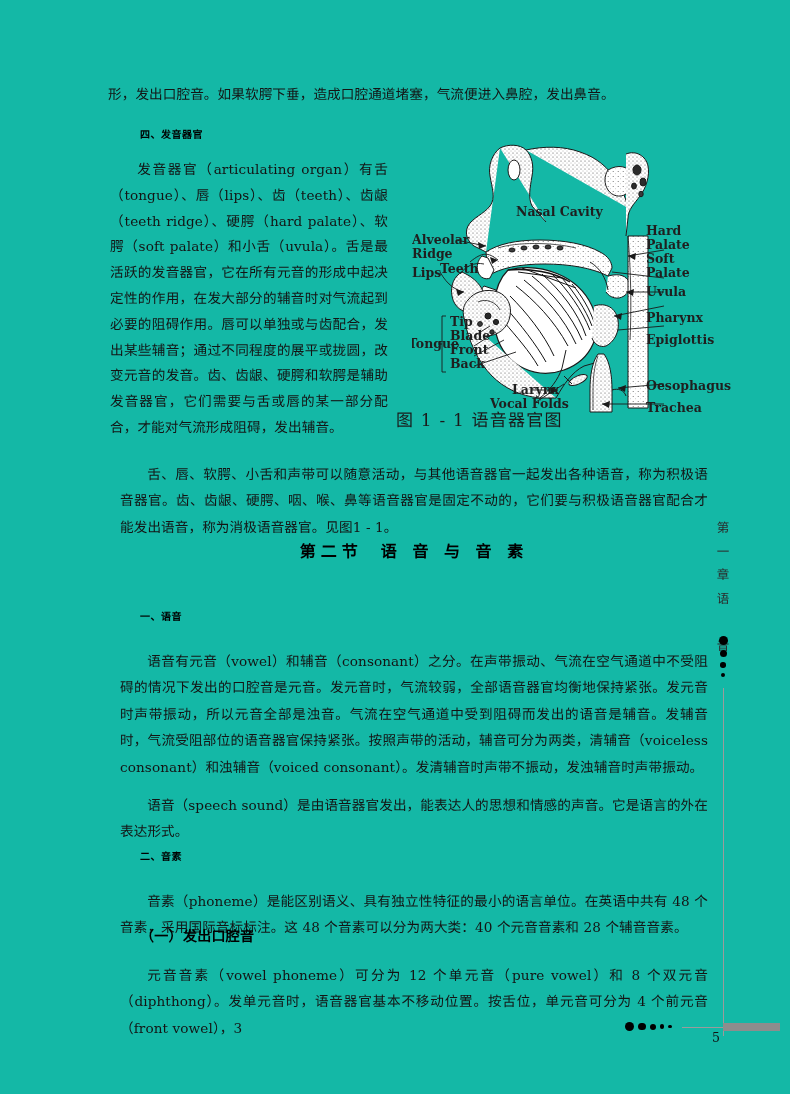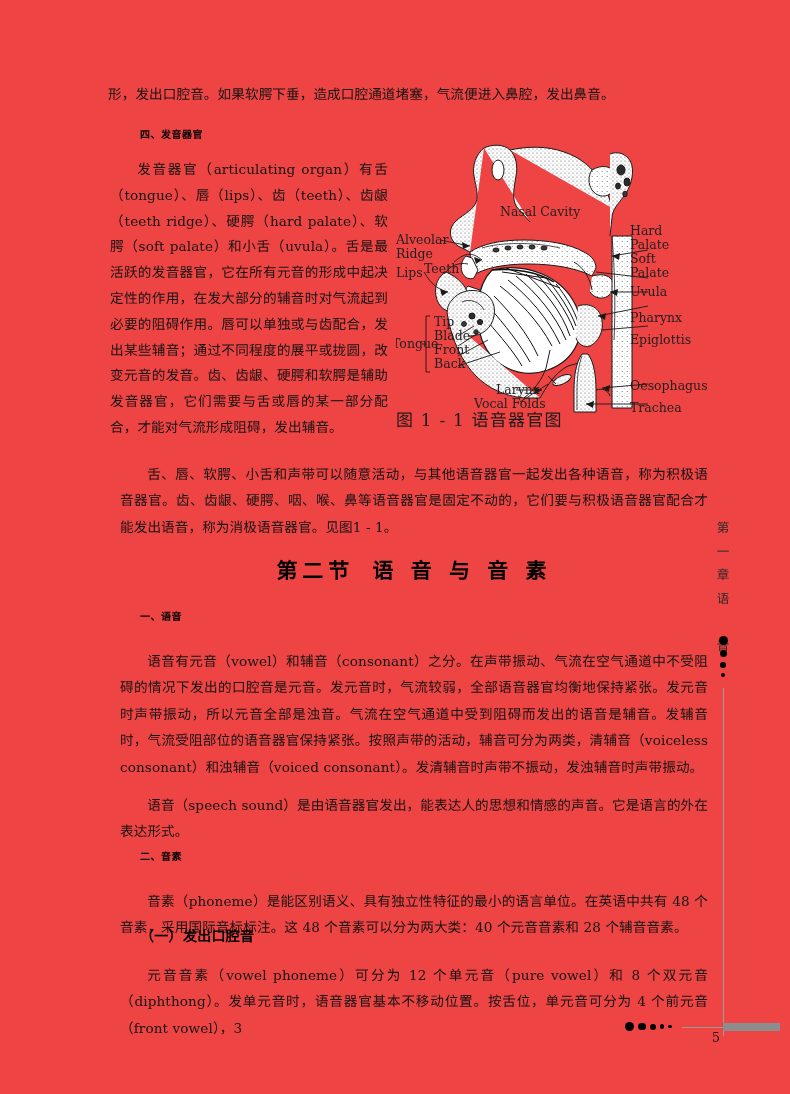--- a/index.html
+++ b/index.html
@@ -5,21 +5,21 @@
 <style>
   html, body {
     margin: 0;
     padding: 0;
     background: #ffffff;
   }
   .page {
     position: relative;
     width: 790px;
     height: 1094px;
-    background: #ef4444;
+    background: #14b8a6;
     overflow: hidden;
     font-family: "DejaVu Serif", "Liberation Serif", serif;
     color: #111111;
   }
 
   
   .cn {
     font-family: "DejaVu Serif", "Liberation Serif", serif;
     font-size: 13.6px;
     line-height: 25.6px;
@@ -63,24 +63,25 @@
     margin: 0;
     font-size: 13.6px;
     line-height: 25.8px;
     text-align: justify;
     text-justify: inter-character;
   }
 
   
   .figure {
     position: absolute;
-    left: 396px;
+    left: 412px;
     top: 140px;
     width: 322px;
     height: 285px;
+    font-weight: bold;
   }
   .figure svg { display: block; }
   .figcaption {
     position: absolute;
     left: 396px;
     top: 406px;
     width: 322px;
     text-align: left;
     font-size: 17px;
     letter-spacing: 1.2px;
@@ -100,26 +101,26 @@
     text-align: justify;
     text-justify: inter-character;
   }
 
   .para-active { top: 449px; }
 
   
   .sectitle {
     position: absolute;
     left: 108px;
-    top: 554px;
+    top: 538px;
     width: 612px;
     text-align: center;
     font-family: "DejaVu Sans", "Liberation Sans", sans-serif;
     font-weight: bold;
-    font-size: 21px;
+    font-size: 16px;
     letter-spacing: 5px;
     color: #000;
   }
   .sectitle .gap { display: inline-block; width: 18px; }
 
   
   .h-one  { position: absolute; left: 140px; top: 608px; }
   .h-two  { position: absolute; left: 140px; top: 848px; }
   .h-sub  {
     position: absolute; left: 140px; top: 925px;

